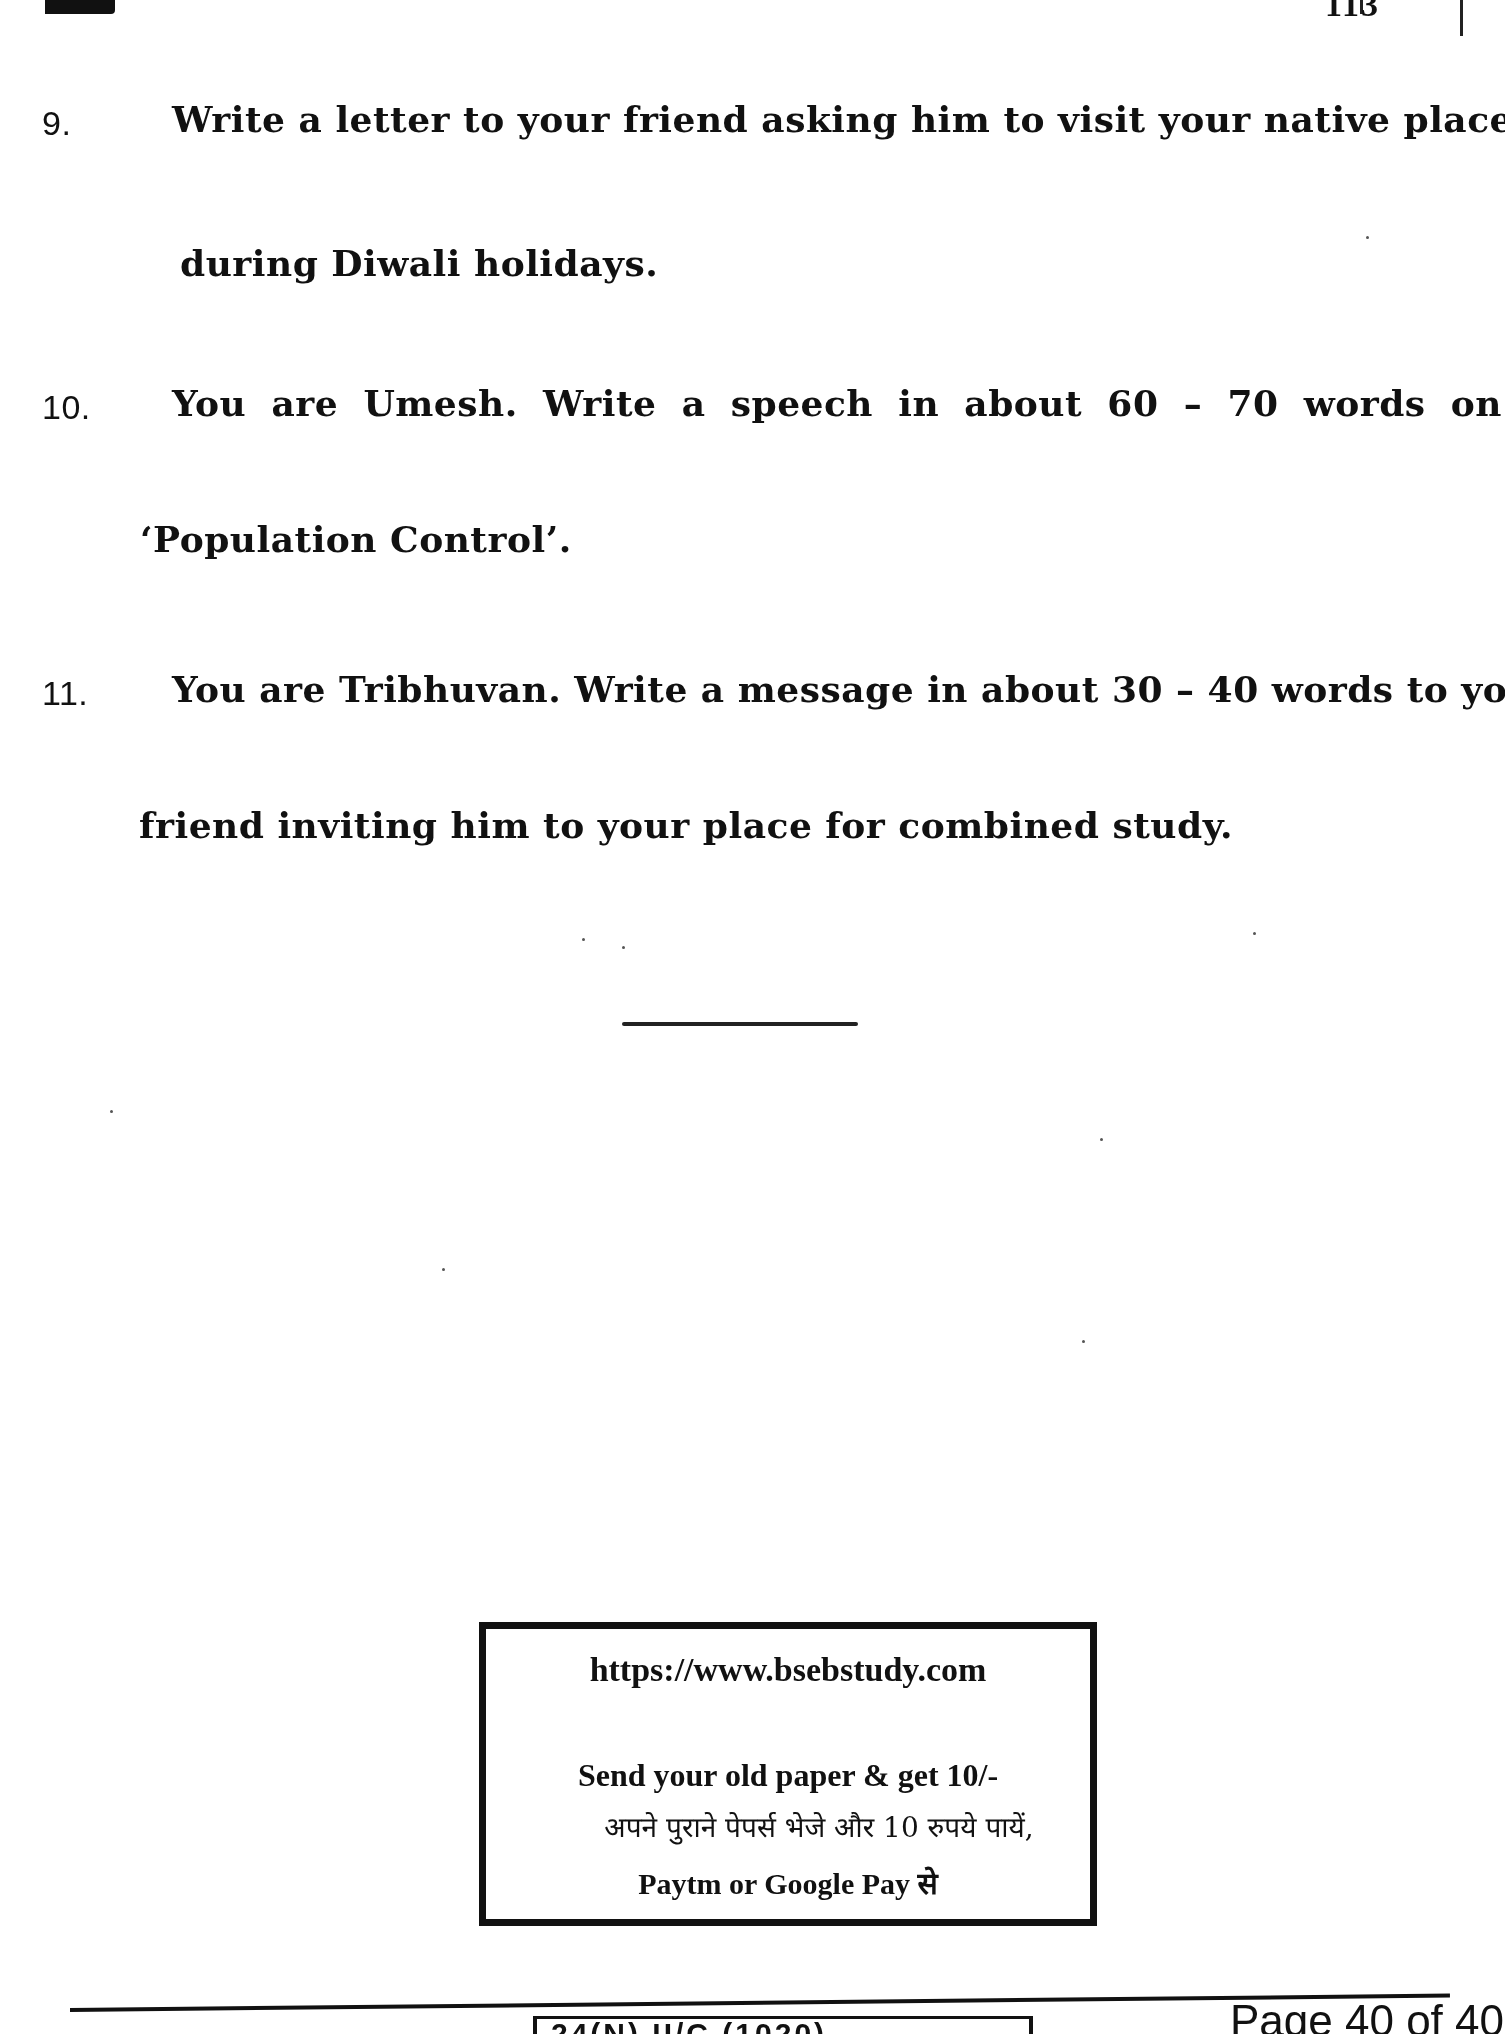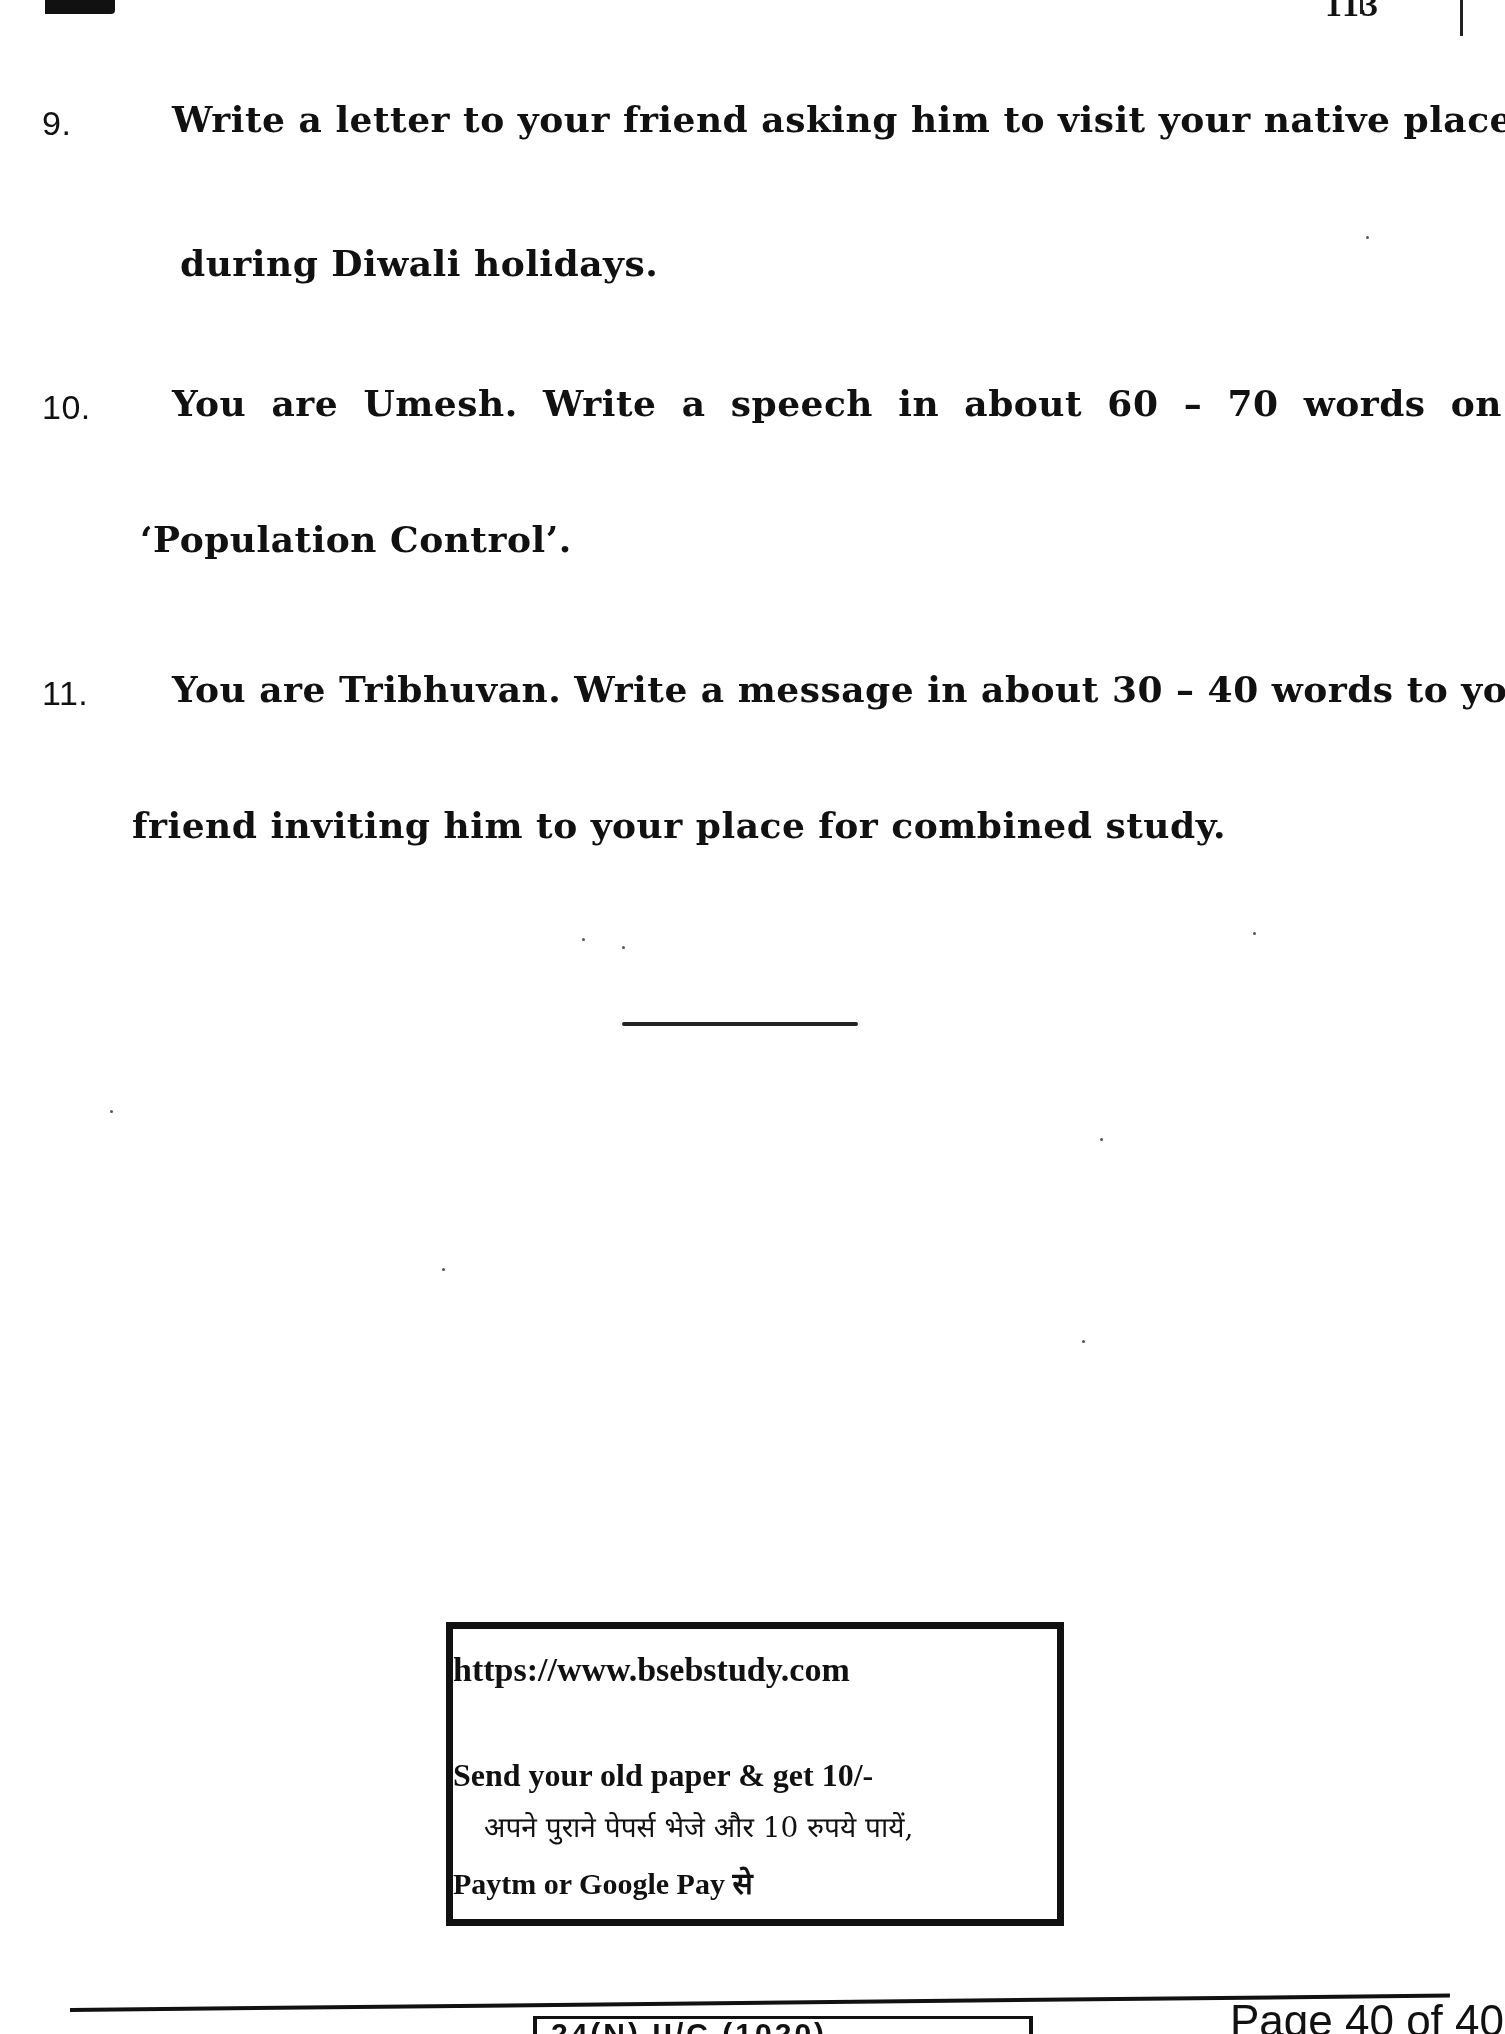--- a/index.html
+++ b/index.html
@@ -89,28 +89,29 @@
     }
     .speck {
       position: absolute;
       width: 3px;
       height: 3px;
       background: #555;
       border-radius: 50%;
     }
     .promo-box {
       position: absolute;
-      left: 446px;
+      left: 479px;
       top: 1622px;
       width: 618px;
       height: 304px;
       border: 7px solid #111;
       box-sizing: border-box;
       font-family: "Liberation Serif", serif;
       font-weight: bold;
+      text-align: center;
       color: #111;
     }
     .promo-line {
       position: absolute;
       left: 0;
       width: 100%;
       white-space: nowrap;
     }
     .promo-url { top: 22px; font-size: 34px; }
     .promo-whatsapp { top: 80px; font-size: 32px; }
@@ -170,21 +171,21 @@
 
 <div class="question" style="top:382px;">
   <span class="q-num" style="top:6px;">10.</span>
   <span class="q-line justified" style="top:0;">You are Umesh. Write a speech in about 60 – 70 words on</span>
   <span class="q-line cont" style="top:136px;">‘Population Control’.</span>
 </div>
 
 <div class="question" style="top:668px;">
   <span class="q-num" style="top:6px;">11.</span>
   <span class="q-line justified" style="top:0;">You are Tribhuvan. Write a message in about 30 – 40 words to your</span>
-  <span class="q-line cont" style="top:136px; left:132px;">friend inviting him to your place for combined study.</span>
+  <span class="q-line cont" style="top:136px; left:139px;">friend inviting him to your place for combined study.</span>
 </div>
 
 <div class="speck" style="left:582px; top:938px;"></div>
 <div class="speck" style="left:622px; top:946px;"></div>
 <div class="speck" style="left:1253px; top:932px;"></div>
 <div class="speck" style="left:110px; top:1110px;"></div>
 <div class="speck" style="left:1100px; top:1138px;"></div>
 <div class="speck" style="left:442px; top:1268px;"></div>
 <div class="speck" style="left:1082px; top:1340px;"></div>
 <div class="speck" style="left:1366px; top:236px;"></div>

